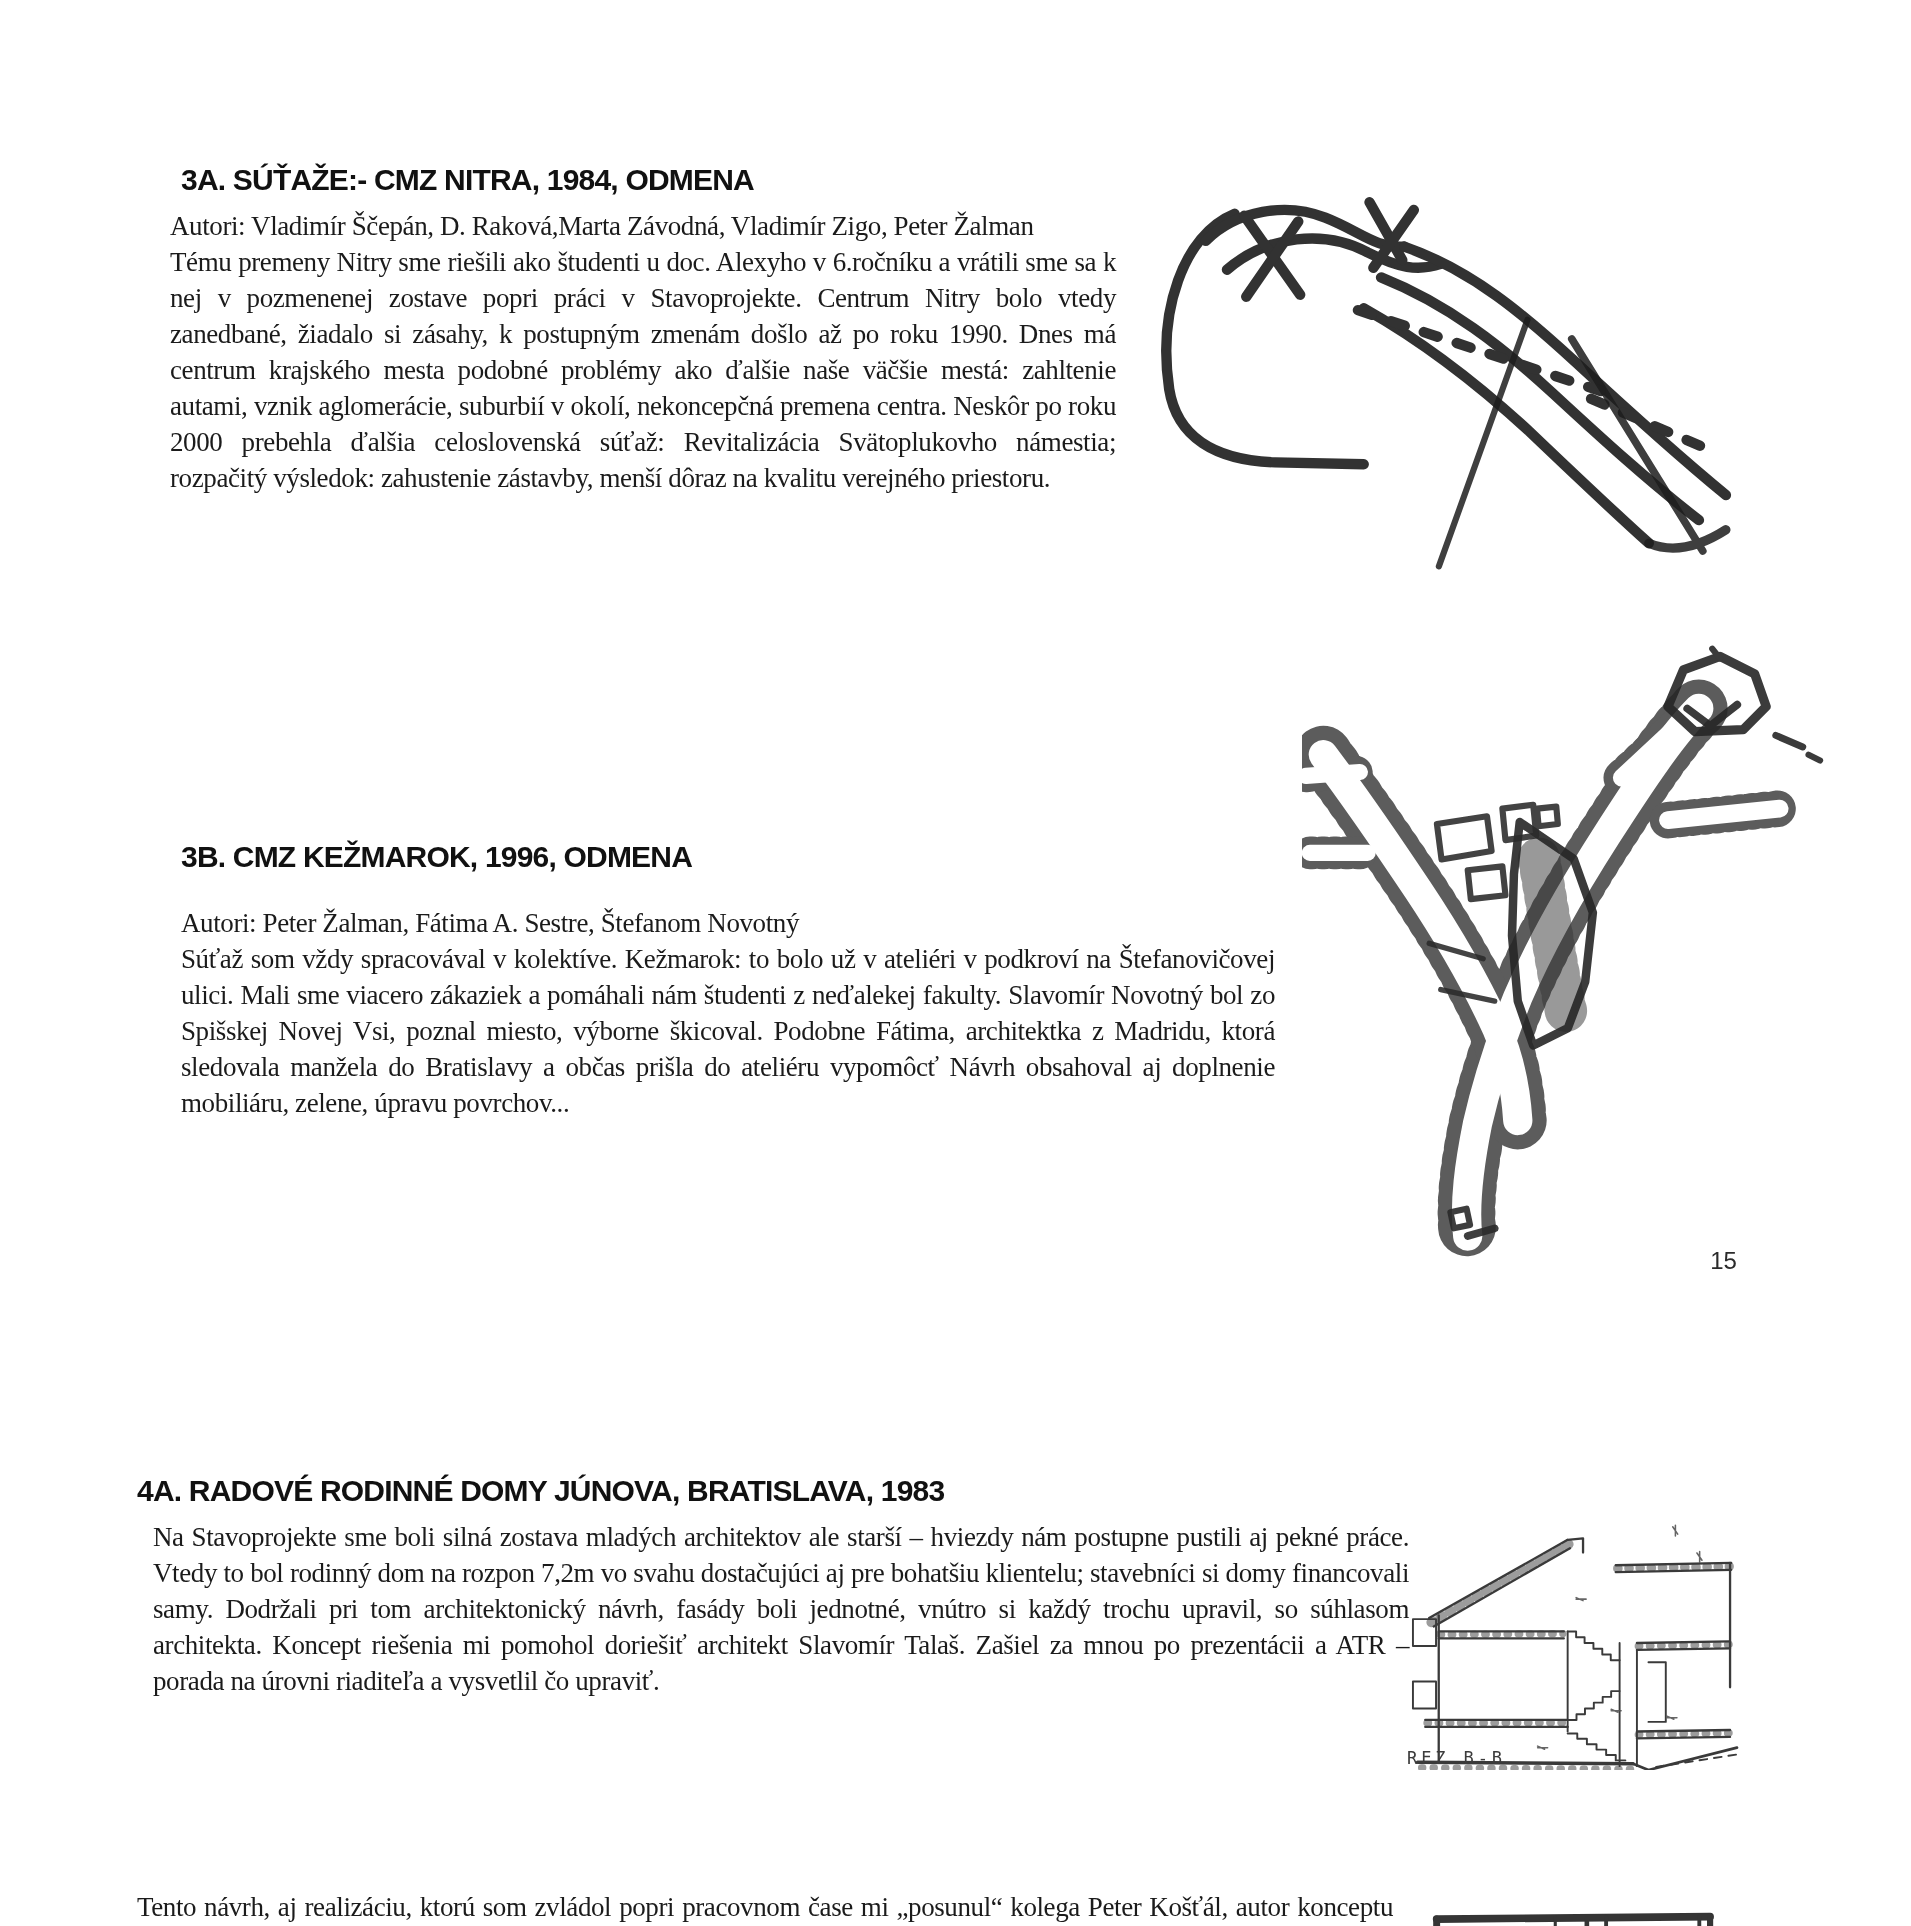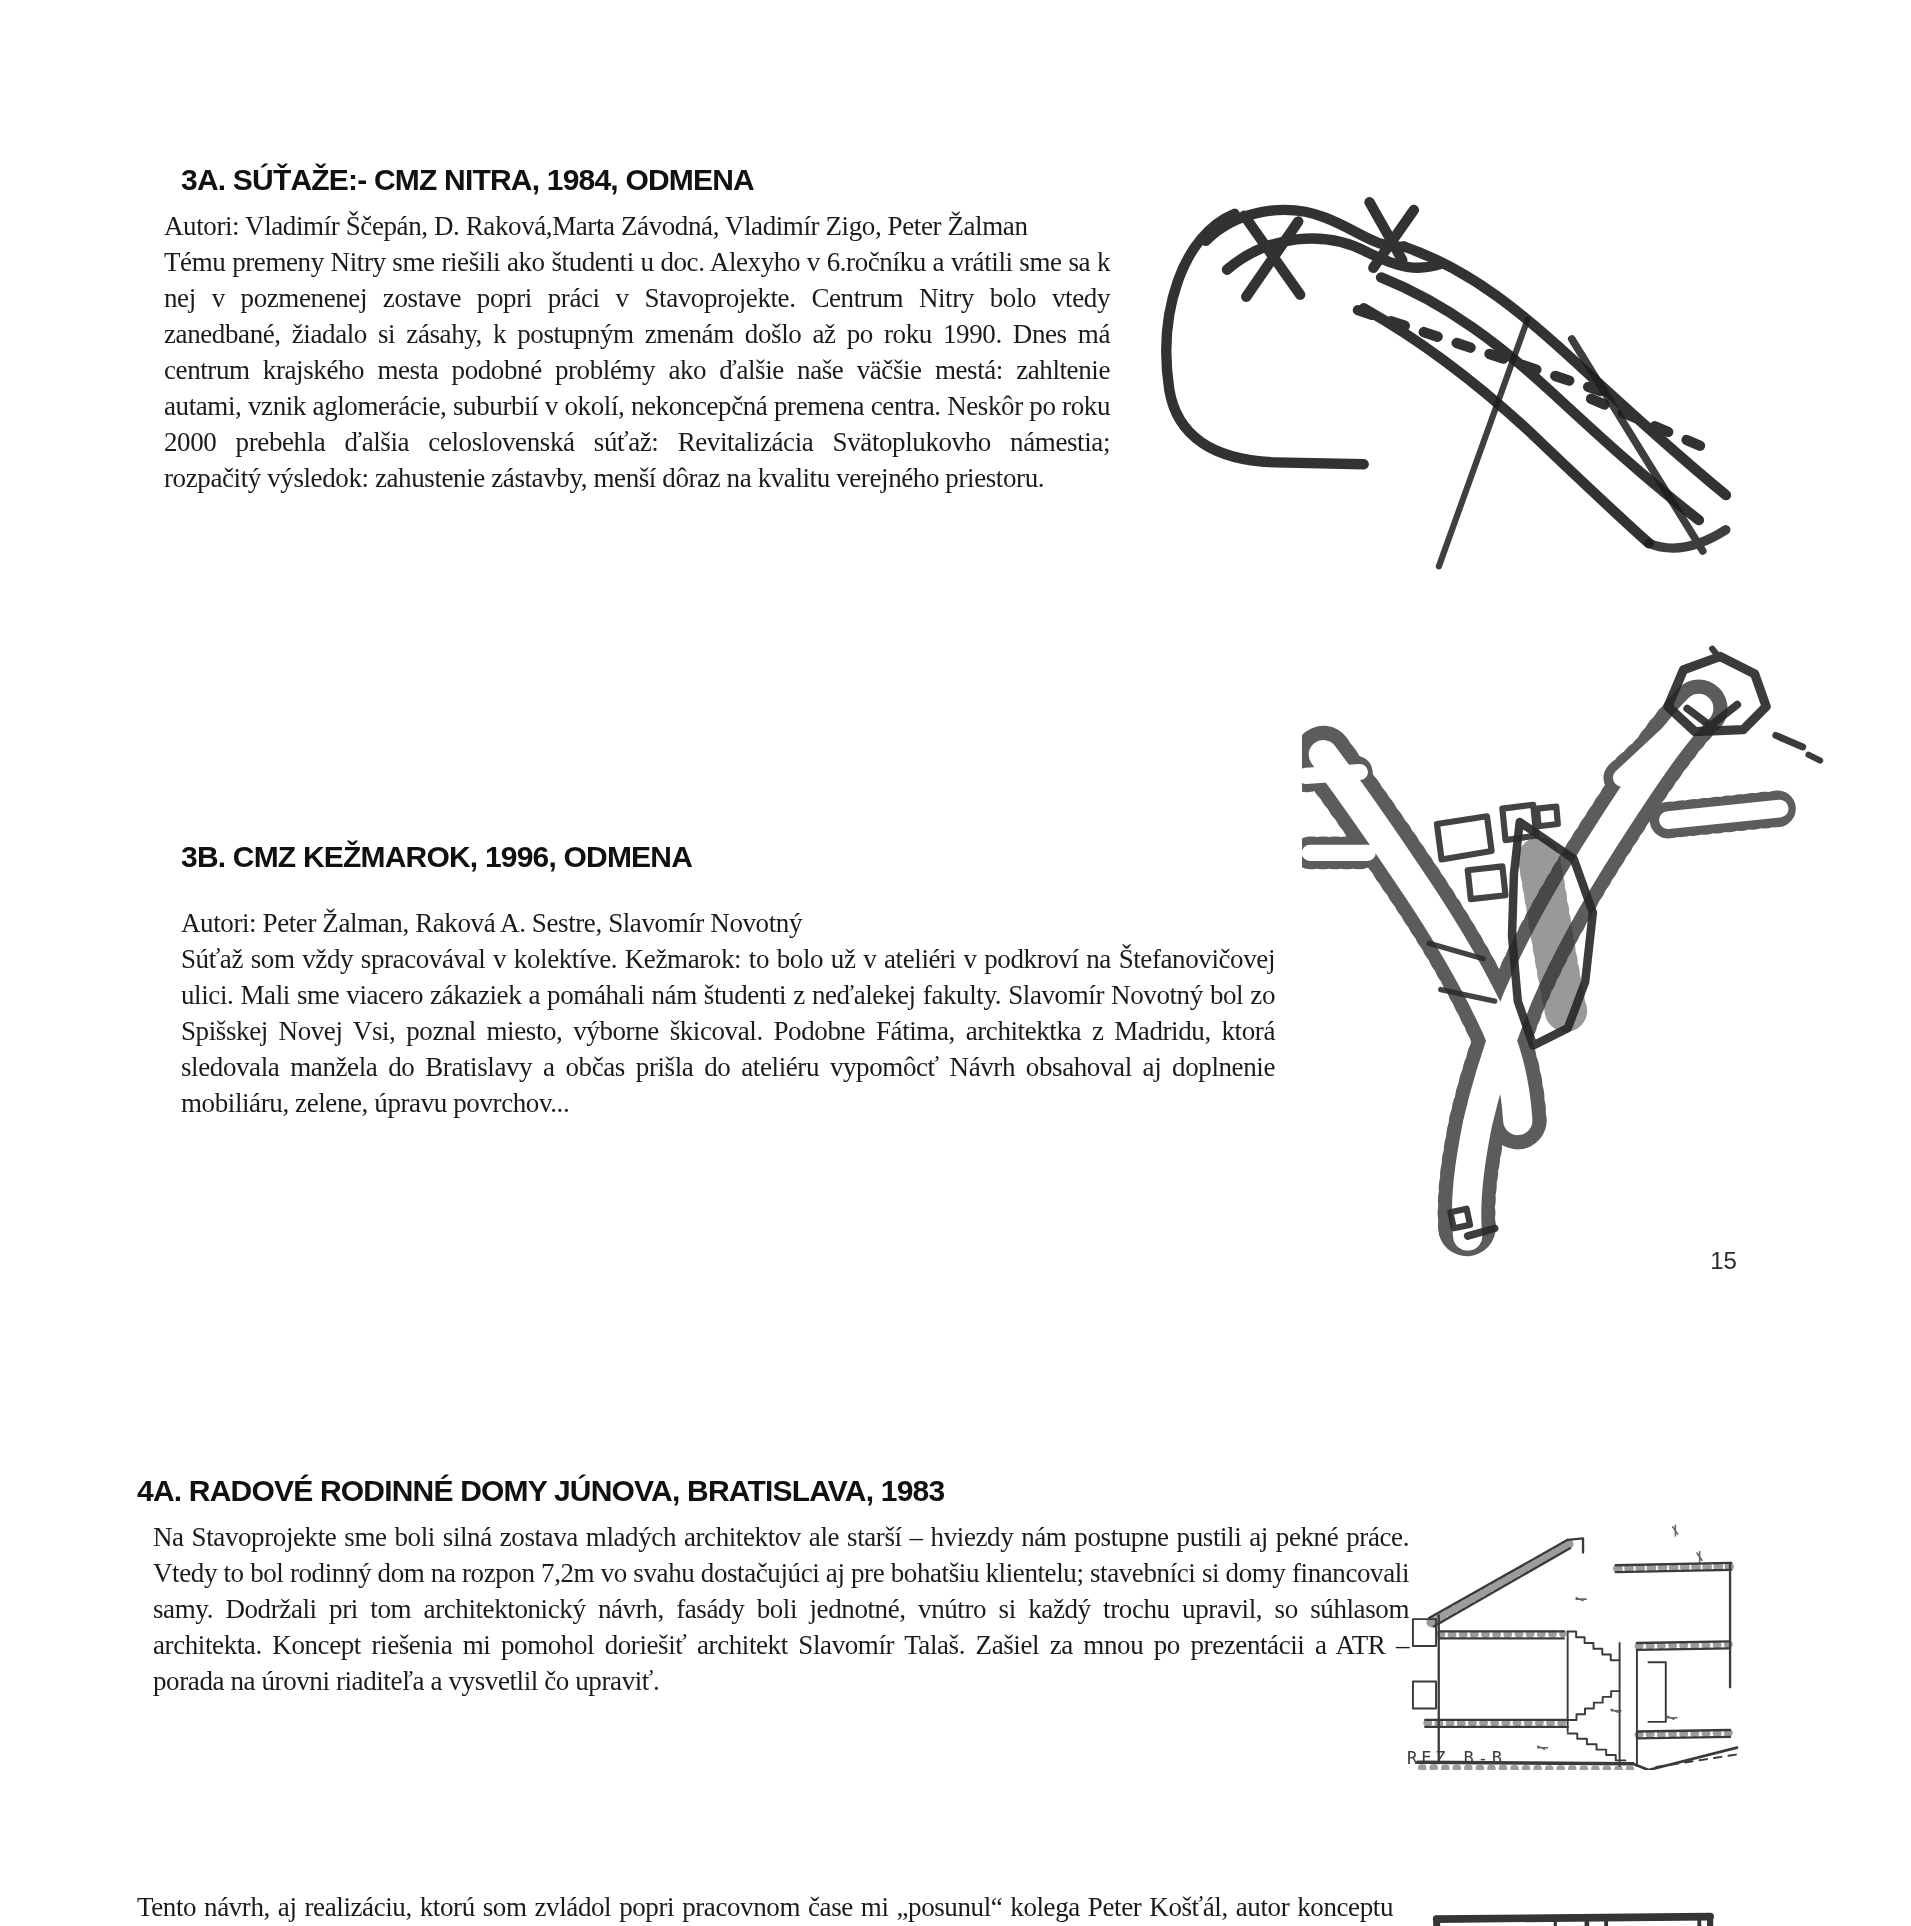--- a/index.html
+++ b/index.html
@@ -26,21 +26,21 @@
     font-size:17px;letter-spacing:3.9px;color:#3c3c3c;white-space:nowrap;
   }
 </style>
 </head>
 <body>
 
 <div class="sheet">
 
   <h2 class="hd" style="left:181px;top:163px;">3A. SÚŤAŽE:- CMZ NITRA, 1984, ODMENA</h2>
 
-  <div class="para" style="left:164px;top:208px;width:946px;">
+  <div class="para" style="left:170px;top:208px;width:946px;">
     <p>Autori: Vladimír Ščepán, D. Raková,Marta Závodná, Vladimír Zigo, Peter Žalman</p>
     <p>Tému premeny Nitry sme riešili ako študenti u doc. Alexyho v 6.ročníku a vrátili sme sa k nej v pozmenenej zostave popri práci v Stavoprojekte. Centrum Nitry bolo vtedy zanedbané, žiadalo si zásahy, k postupným zmenám došlo až po roku 1990. Dnes má centrum krajského mesta podobné problémy ako ďalšie naše väčšie mestá: zahltenie autami, vznik aglomerácie, suburbií v okolí, nekoncepčná premena centra. Neskôr po roku 2000 prebehla ďalšia celoslovenská súťaž: Revitalizácia Svätoplukovho námestia; rozpačitý výsledok: zahustenie zástavby, menší dôraz na kvalitu verejného priestoru.</p>
   </div>
 
   <svg class="sketch" style="left:1148px;top:181px;" width="601" height="397" viewBox="0 0 1560 1030">
     <g stroke="#161616" stroke-width="27" opacity="0.88">
       <path d="M225,85 C90,140 25,340 55,540 C75,665 175,725 330,730 L560,735"></path>
       <path d="M150,155 C230,75 360,55 460,95 C550,130 590,175 665,170"></path>
       <path d="M205,230 C310,140 460,125 570,185 C650,225 700,235 760,215"></path>
       <path d="M250,90 L395,295"></path>
@@ -56,21 +56,21 @@
     <g stroke="#1d1d1d" opacity="0.85">
       <path d="M985,360 L755,1000" stroke-width="16"></path>
       <path d="M1100,410 L1440,960" stroke-width="20"></path>
       <path d="M1300,940 C1360,965 1430,950 1500,905" stroke-width="24"></path>
     </g>
   </svg>
 
   <h2 class="hd" style="left:181px;top:840px;">3B. CMZ KEŽMAROK, 1996, ODMENA</h2>
 
   <div class="para" style="left:181px;top:905px;width:1094px;">
-    <p>Autori: Peter Žalman, Raková A. Sestre, Slavomír Novotný</p>
+    <p>Autori: Peter Žalman, Fátima A. Sestre, Štefanom Novotný</p>
     <p>Súťaž som vždy spracovával v kolektíve. Kežmarok: to bolo už v ateliéri v podkroví na Štefanovičovej ulici. Mali sme viacero zákaziek a pomáhali nám študenti z neďalekej fakulty. Slavomír Novotný bol zo Spišskej Novej Vsi, poznal miesto, výborne škicoval. Podobne Fátima, architektka z Madridu, ktorá sledovala manžela do Bratislavy a občas prišla do ateliéru vypomôcť Návrh obsahoval aj doplnenie mobiliáru, zelene, úpravu povrchov...</p>
   </div>
 
   <svg class="sketch" style="left:1302px;top:643px;" width="524" height="620" viewBox="0 0 1360 1610">
 
     <g stroke="#2f2f2f" stroke-linecap="butt" fill="none" opacity="0.78">
       <path d="M1030,170 C960,240 880,360 790,500 C700,640 620,780 560,920 C520,1020 480,1140 455,1250 C435,1350 420,1450 430,1540" stroke-width="150" stroke-dasharray="8 26"></path>
       <path d="M55,290 C130,390 220,520 300,640 C380,760 450,880 505,1000 C540,1080 555,1160 560,1240" stroke-width="150" stroke-dasharray="8 26"></path>
       <path d="M950,460 L1240,430" stroke-width="95" stroke-dasharray="7 24"></path>
       <path d="M830,350 L975,215" stroke-width="95" stroke-dasharray="7 24"></path>

